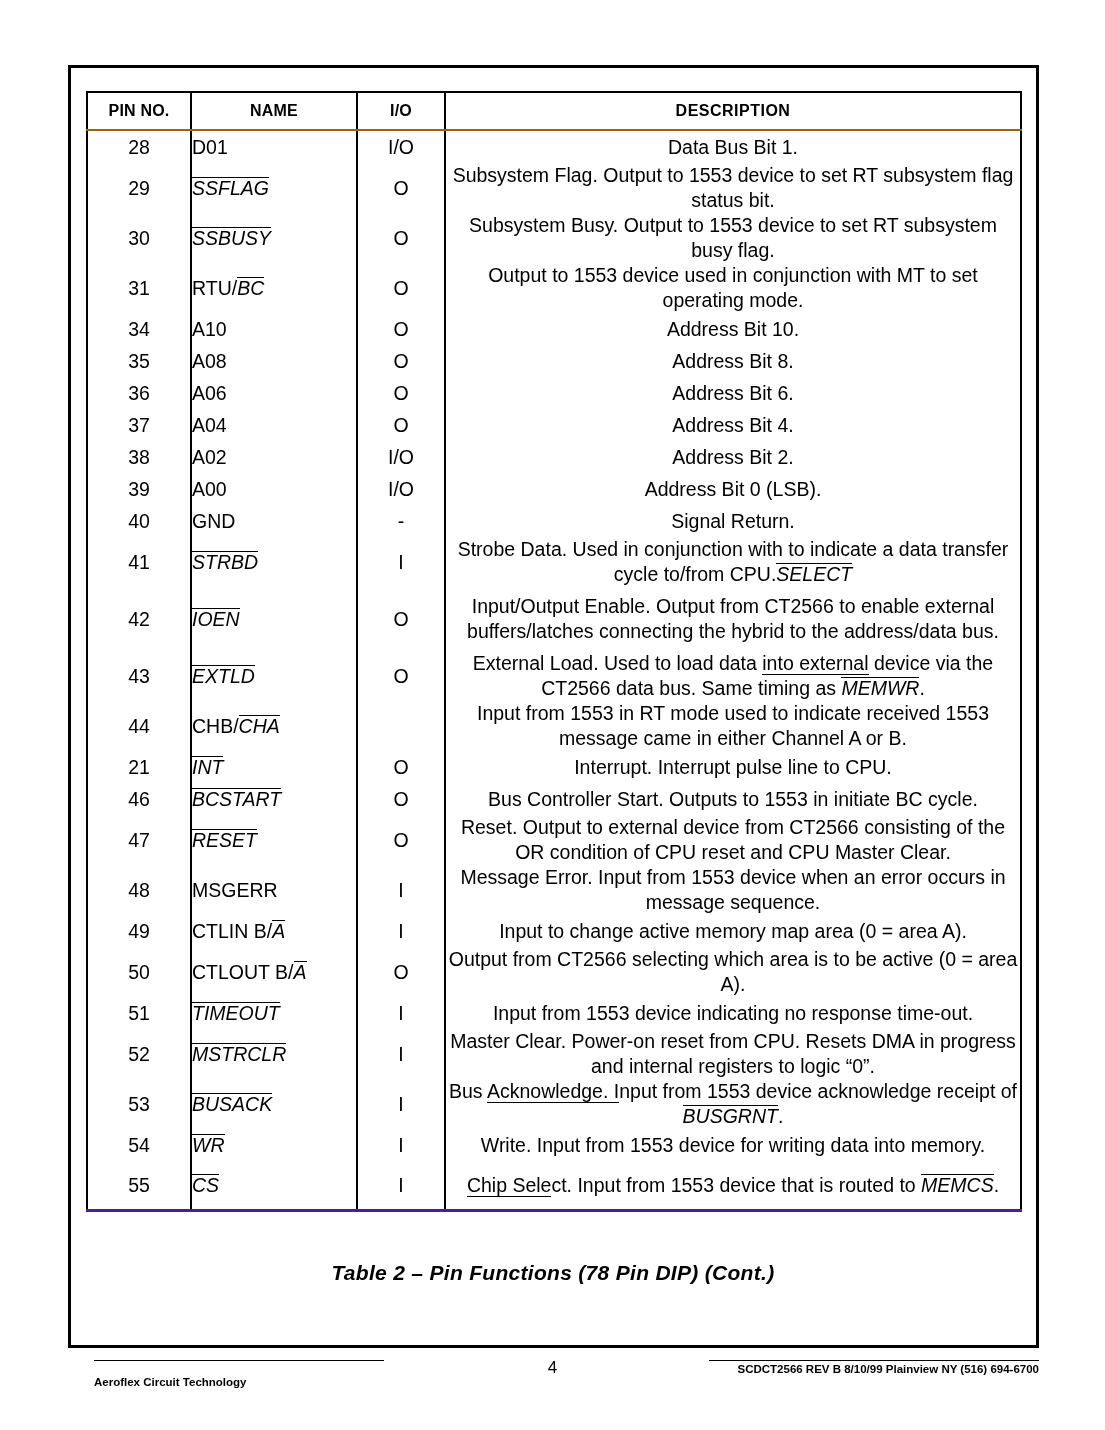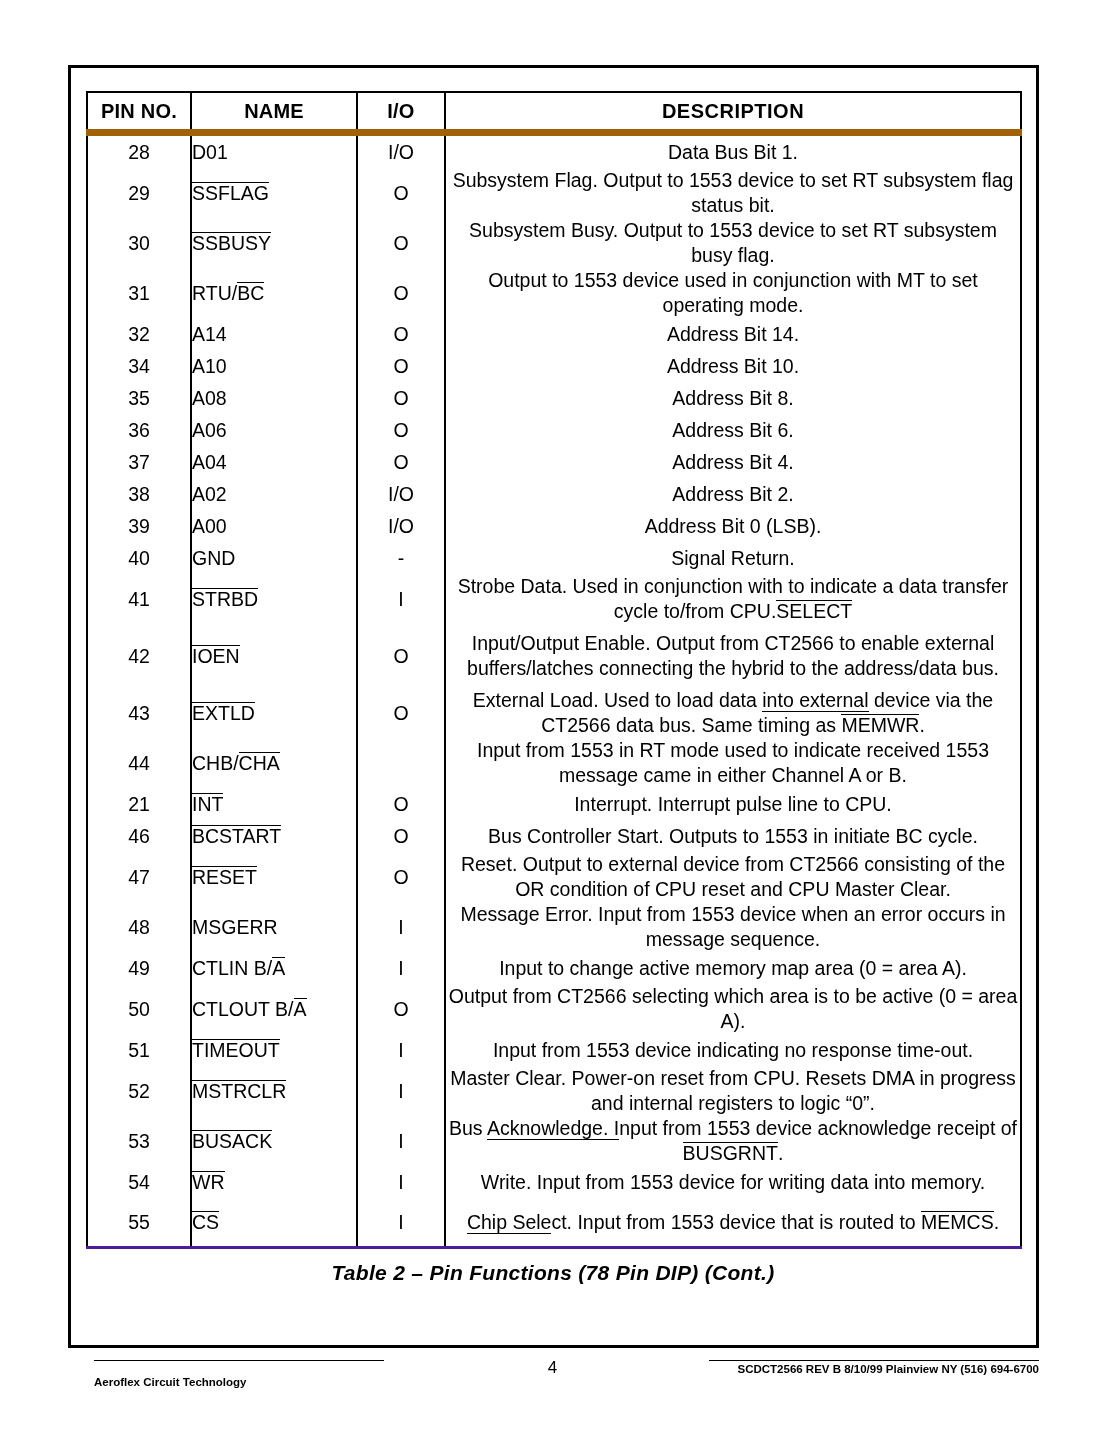--- a/index.html
+++ b/index.html
@@ -46,22 +46,22 @@
   #pin-table td {
     border-left: 2px solid #000;
     border-right: 2px solid #000;
     padding: 0;
     vertical-align: middle;
   }
 
   
   #pin-table thead th {
     border-top: 2px solid #000;
-    border-bottom: 7px solid #a16207;
-    font-size: 20px;
+    border-bottom: 2px solid #a16207;
+    font-size: 16px;
     font-weight: bold;
     text-align: center;
     height: 36px;
     letter-spacing: 0.2px;
   }
   #pin-table thead th.th-desc { letter-spacing: 0.5px; margin-left: 20px; }
 
   
   #pin-table tbody tr:last-child td {
     border-bottom: 3px solid #4c1d95;
@@ -88,20 +88,21 @@
   
   tr.h1 td { height: 32px; padding-top: 0; padding-bottom: 0; }
   tr.h2 td { height: 48px; }
   tr.h3 td { height: 64px; }
 
   .ov {
     border-top: 1.6px solid #000;
     padding-top: 0px;
     display: inline-block;
     line-height: 1.08;
+    font-style: italic;
   }
 
   
   .bleed {
     border-bottom: 1.6px solid #000;
     display: inline;
   }
 
   
   #table-caption {
@@ -194,26 +195,20 @@
         <td class="cell-io">O</td>
         <td class="cell-desc">Subsystem Busy. Output to 1553 device to set RT subsystem busy flag.</td>
       </tr>
       <tr class="h2">
         <td class="cell-pin">31</td>
         <td class="cell-name">RTU/<span class="ov">BC</span></td>
         <td class="cell-io">O</td>
         <td class="cell-desc">Output to 1553 device used in conjunction with MT to set operating mode.</td>
       </tr>
       <tr class="h1">
-        <td class="cell-pin">32</td>
-        <td class="cell-name">A14</td>
-        <td class="cell-io">O</td>
-        <td class="cell-desc">Address Bit 14.</td>
-      </tr>
-      <tr class="h1">
         <td class="cell-pin">34</td>
         <td class="cell-name">A10</td>
         <td class="cell-io">O</td>
         <td class="cell-desc">Address Bit 10.</td>
       </tr>
       <tr class="h1">
         <td class="cell-pin">35</td>
         <td class="cell-name">A08</td>
         <td class="cell-io">O</td>
         <td class="cell-desc">Address Bit 8.</td>

